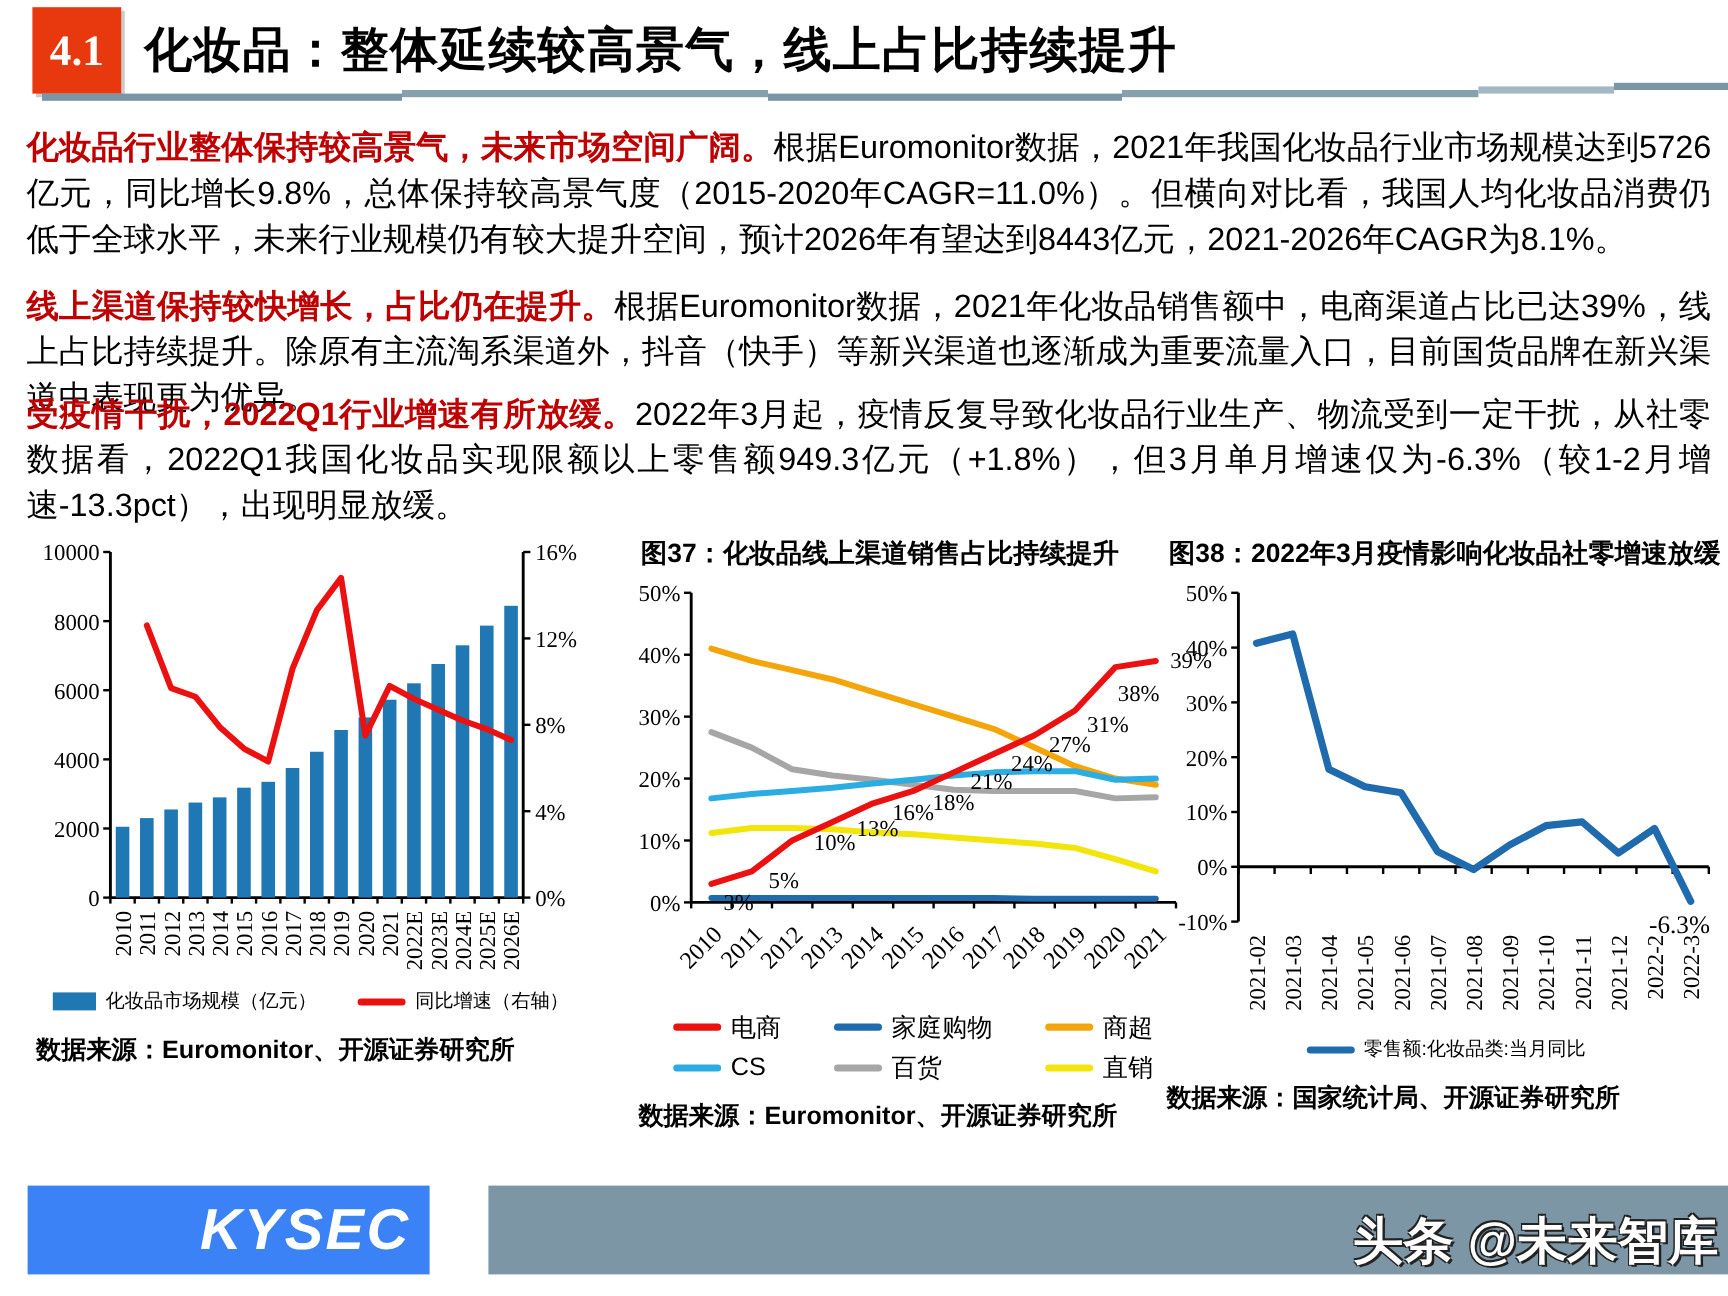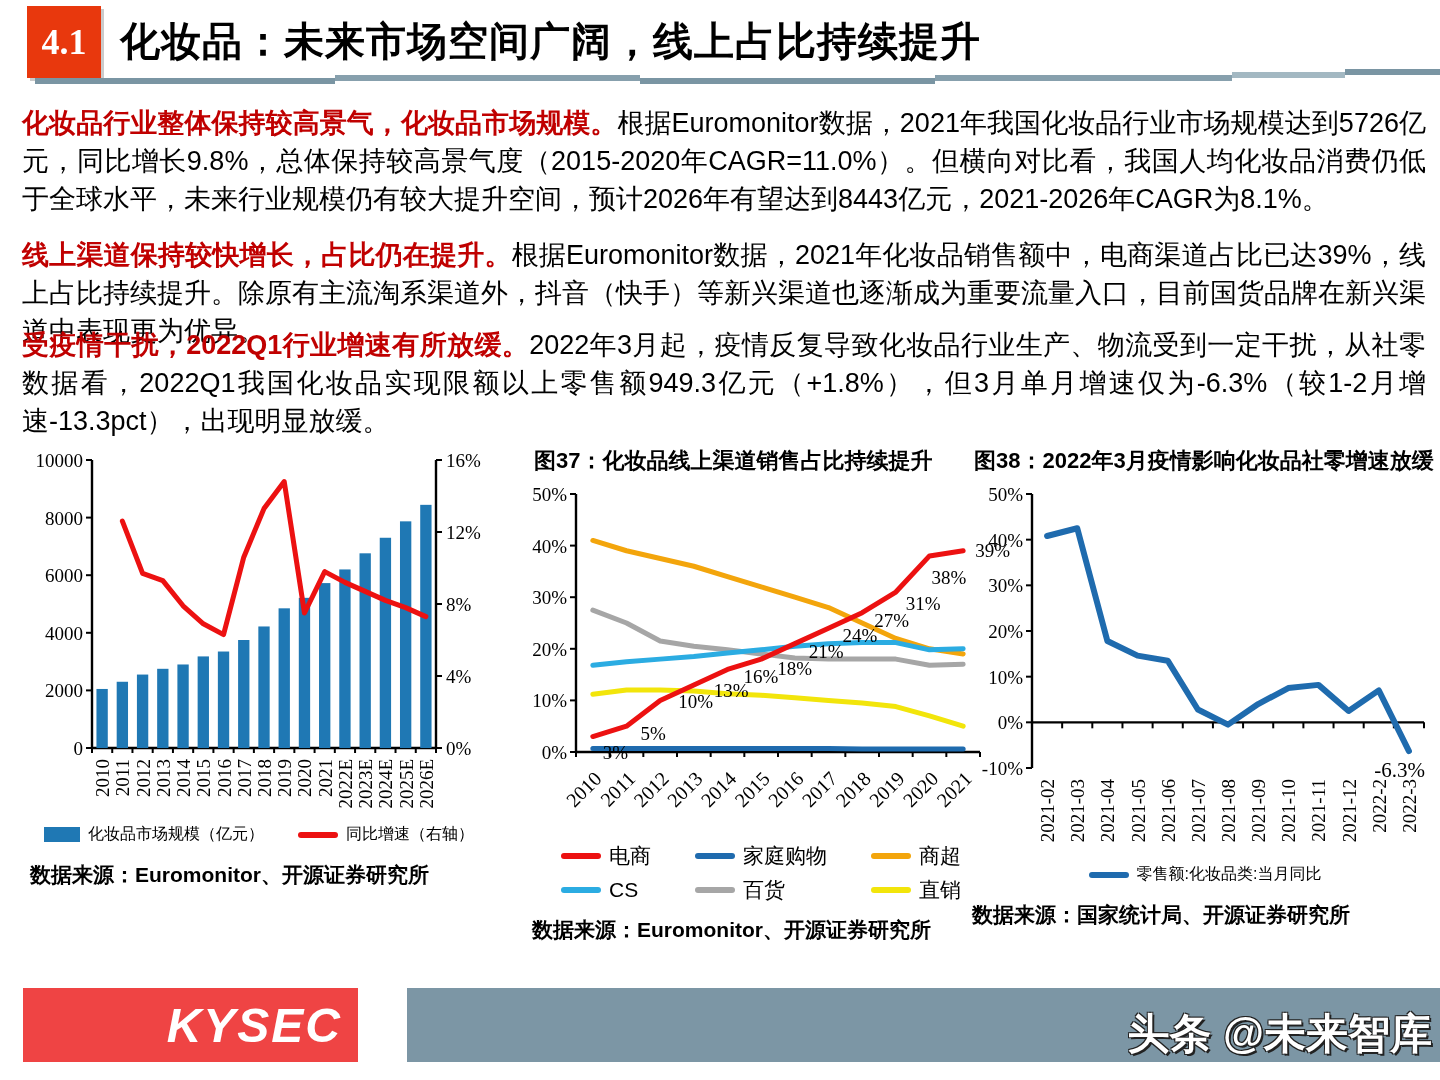--- a/index.html
+++ b/index.html
@@ -23,45 +23,45 @@
   .chart svg{display:block;overflow:visible;}
   .legend{display:flex;justify-content:center;align-items:center;gap:34px;margin-top:6px;
           font-size:16px;color:#000;}
   .legend-grid{display:grid;grid-template-columns:auto auto auto;column-gap:44px;row-gap:6px;
           justify-content:center;margin-top:4px;font-size:21px;color:#000;}
   .li{display:flex;align-items:center;gap:8px;white-space:nowrap;}
   .sw-line{display:inline-block;width:40px;height:6px;border-radius:3px;}
   .sw-bar{display:inline-block;width:36px;height:15px;}
   .source{margin-top:16px;margin-left:2px;font-size:21px;font-weight:bold;color:#000;white-space:nowrap;}
   
-  .footer-logo{position:absolute;left:23px;top:988px;width:335px;height:74px;background:#ef4444;
+  .footer-logo{position:absolute;left:23px;top:988px;width:335px;height:74px;background:#3b82f6;
                display:flex;align-items:center;justify-content:flex-end;padding-right:16px;box-sizing:border-box;}
   .footer-logo span{color:#fff;font-size:48px;font-weight:bold;font-style:italic;letter-spacing:2px;}
   .footer-bar{position:absolute;left:407px;top:988px;width:1033px;height:74px;background:#7C96A5;
               display:flex;align-items:flex-end;justify-content:flex-end;padding-right:8px;box-sizing:border-box;}
   .watermark{color:#fff;font-size:42px;font-weight:bold;white-space:nowrap;
              text-shadow:2px 2px 0 #222,-1px -1px 0 #222,1px -1px 0 #222,-1px 1px 0 #222;}
 </style>
 </head>
 <body>
 
 <div class="page">
 
   <div class="sec-box">4.1</div>
-  <h1 class="page-title">化妆品：未来市场空间广阔，线上占比持续提升</h1>
+  <h1 class="page-title">化妆品：整体延续较高景气，线上占比持续提升</h1>
   <div>
     <i class="rule-seg" style="left:35px;top:78px;width:300px;background:#7A95A3;"></i>
     <i class="rule-seg" style="left:335px;top:75px;width:305px;background:#87A0AD;"></i>
     <i class="rule-seg" style="left:640px;top:78px;width:295px;background:#7A95A3;"></i>
     <i class="rule-seg" style="left:935px;top:75px;width:297px;background:#87A0AD;"></i>
     <i class="rule-seg" style="left:1232px;top:72px;width:113px;background:#A3B8C2;"></i>
     <i class="rule-seg" style="left:1345px;top:69px;width:95px;background:#7A95A3;"></i>
   </div>
 
-  <p class="para" style="top:104px;"><span class="lead">化妆品行业整体保持较高景气，化妆品市场规模。</span><span>根据Euromonitor数据，2021年我国化妆品行业市场规模达到5726亿元，同比增长9.8%，总体保持较高景气度（2015-2020年CAGR=11.0%）。但横向对比看，我国人均化妆品消费仍低于全球水平，未来行业规模仍有较大提升空间，预计2026年有望达到8443亿元，2021-2026年CAGR为8.1%。</span></p>
+  <p class="para" style="top:104px;"><span class="lead">化妆品行业整体保持较高景气，未来市场空间广阔。</span><span>根据Euromonitor数据，2021年我国化妆品行业市场规模达到5726亿元，同比增长9.8%，总体保持较高景气度（2015-2020年CAGR=11.0%）。但横向对比看，我国人均化妆品消费仍低于全球水平，未来行业规模仍有较大提升空间，预计2026年有望达到8443亿元，2021-2026年CAGR为8.1%。</span></p>
   <p class="para" style="top:236px;"><span class="lead">线上渠道保持较快增长，占比仍在提升。</span><span>根据Euromonitor数据，2021年化妆品销售额中，电商渠道占比已达39%，线上占比持续提升。除原有主流淘系渠道外，抖音（快手）等新兴渠道也逐渐成为重要流量入口，目前国货品牌在新兴渠道中表现更为优异。</span></p>
   <p class="para" style="top:326px;"><span class="lead">受疫情干扰，2022Q1行业增速有所放缓。</span><span>2022年3月起，疫情反复导致化妆品行业生产、物流受到一定干扰，从社零数据看，2022Q1我国化妆品实现限额以上零售额949.3亿元（+1.8%），但3月单月增速仅为-6.3%（较1-2月增速-13.3pct），出现明显放缓。</span></p>
 
   <div class="chart" style="left:28px;width:462px;">
     <svg id="svg36" width="462" height="372" viewBox="0 0 462 372">
         <line x1="64" y1="14" x2="64" y2="302" stroke="#000" stroke-width="2.4"></line>
         <line x1="408" y1="14" x2="408" y2="302" stroke="#000" stroke-width="2.4"></line>
         <line x1="64" y1="302" x2="408" y2="302" stroke="#000" stroke-width="2.4"></line>
         <line x1="58" y1="302" x2="64" y2="302" stroke="#000" stroke-width="2"></line>
         <text x="55" y="309" text-anchor="end" font-family="&quot;Liberation Serif&quot;, serif" font-size="19" fill="#000">0</text>

